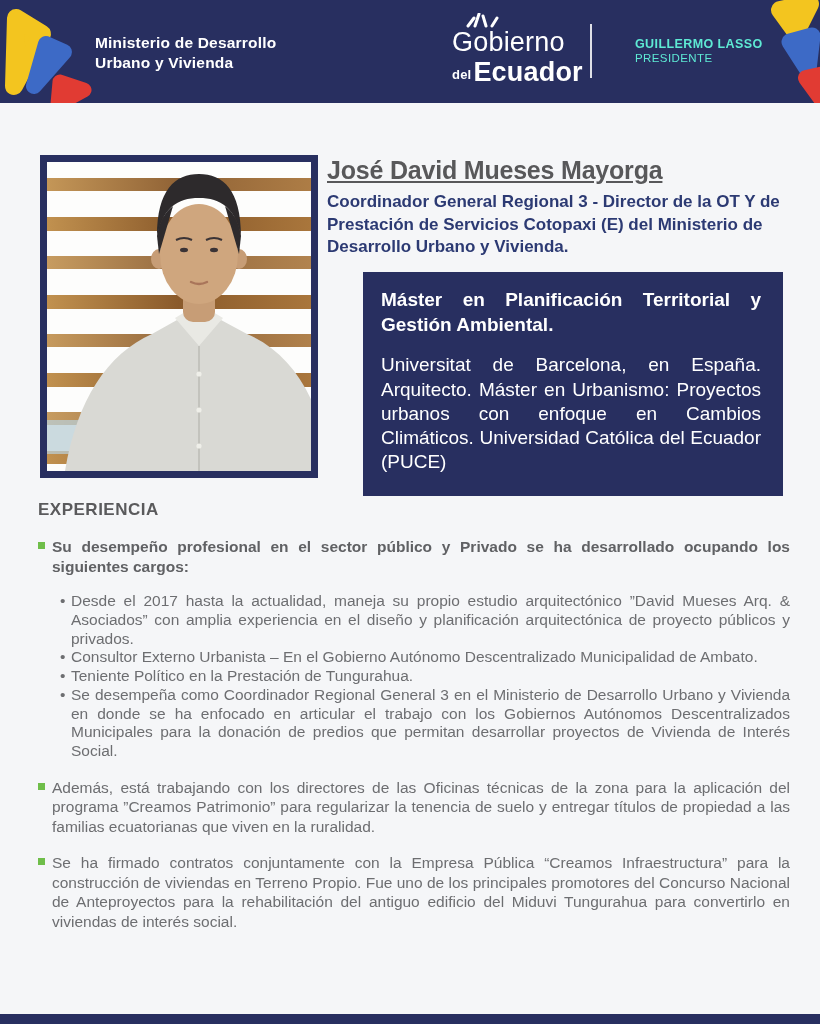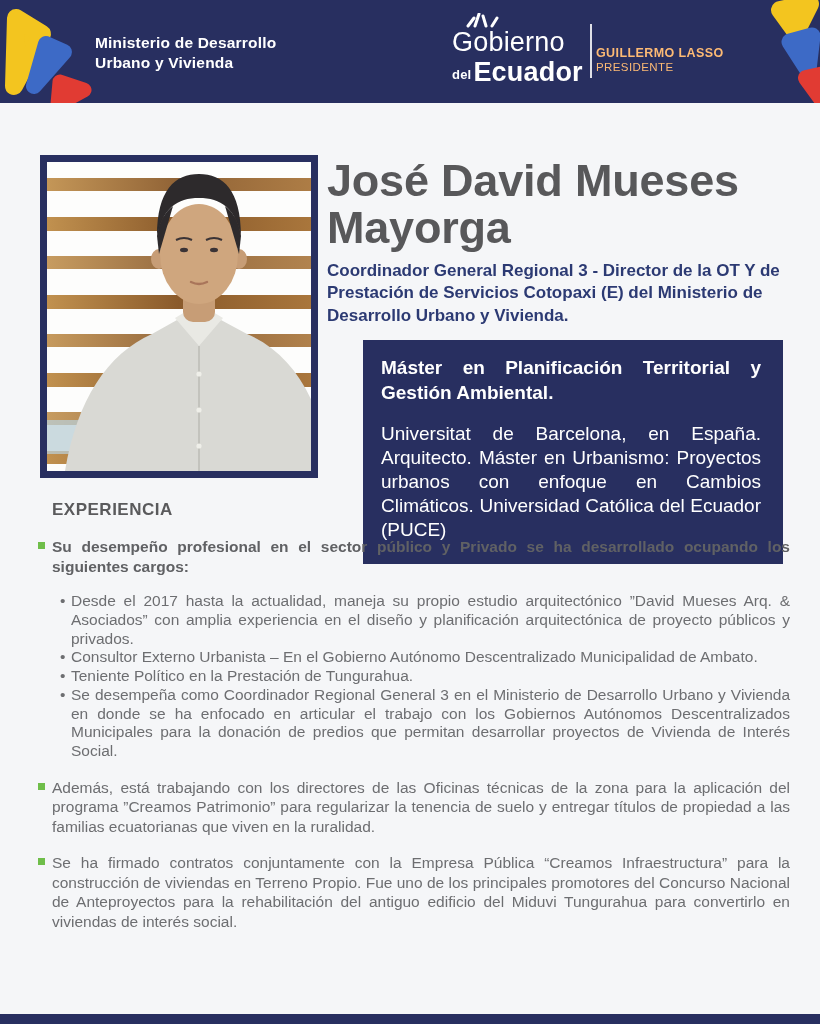--- a/index.html
+++ b/index.html
@@ -11,38 +11,38 @@
   .header { position:absolute; top:0; left:0; width:820px; height:103px; background:#282f60; }
   .petals-left { position:absolute; left:0; top:0; width:95px; height:103px; }
   .petals-right { position:absolute; right:0; top:0; width:88px; height:103px; }
   .ministry { position:absolute; left:95px; top:33px; color:#fff; font-size:15.5px; font-weight:bold; line-height:1.28; letter-spacing:.2px; }
   .gob-logo { position:absolute; left:452px; top:13px; color:#fff; }
   .gob-bird { display:block; margin-left:14px; margin-bottom:1px; }
   .gob-line1 { font-size:27px; font-weight:normal; line-height:1; letter-spacing:.2px; display:block; }
   .gob-line2 { font-size:27px; font-weight:bold; line-height:1; letter-spacing:.2px; display:block; margin-top:3px; }
   .gob-del { font-size:13px; font-weight:bold; vertical-align:2px; margin-right:2px; }
   .header-divider { position:absolute; left:590px; top:24px; width:2px; height:54px; background:#ffffff; opacity:.85; }
-  .president { position:absolute; left:596px; top:37px; color:#fdba74;margin-top:9px; }
+  .president { position:absolute; left:635px; top:37px; color:#5eead4; }
   .president .pname { font-size:12.5px; font-weight:bold; letter-spacing:.4px; }
   .president .ptitle { font-size:11.5px; letter-spacing:.4px; margin-top:1px; }
 
   
   .photo-frame { position:absolute; left:40px; top:155px; width:278px; height:323px; background:#fff; border:7px solid #282f60; }
   .photo-frame svg { display:block; width:100%; height:100%; }
 
   .profile-info { position:absolute; left:327px; top:157px; width:456px; }
-  .profile-name { font-size:45px; font-weight:600; color:#58585a; line-height:1.05; letter-spacing:-.2px; }
+  .profile-name { font-size:25px; font-weight:600; color:#58585a; line-height:1.05; letter-spacing:-.2px;text-decoration:underline; }
   .profile-role { margin-top:8px; font-size:17px; font-weight:bold; color:#2c3a73; line-height:1.33; }
   .degree-box { margin-top:13px; margin-left:36px; background:#282f60; color:#fff; padding:16px 22px 22px 18px; }
   .degree-title { font-size:19px; font-weight:bold; line-height:1.3; text-align:justify; }
   .degree-edu { margin-top:16px; font-size:19px; line-height:1.27; text-align:justify; }
 
   
   .experience { position:absolute; left:38px; top:500px; width:752px; color:#6d6e71; }
-  .exp-title { margin-left:14px; font-size:17px; font-weight:bold; color:#5a5a5c; letter-spacing:.5px; }
+  .exp-title { margin-left:0; font-size:17px; font-weight:bold; color:#5a5a5c; letter-spacing:.5px; }
   .bullet-item { position:relative; padding-left:14px; margin-top:17px; text-align:justify; font-size:15.5px; line-height:1.26; }
   .bullet-item.intro { font-weight:bold; color:#606164; }
   .sq { position:absolute; left:0; top:5px; width:7px; height:7px; background:#6fbe4a; }
   .positions { list-style:none; margin-top:16px; margin-left:22px; font-size:15.5px; line-height:1.21; }
   .positions li { position:relative; padding-left:11px; text-align:justify; }
   .positions li::before { content:"\2022"; position:absolute; left:0; top:0; }
 
   
   .footer-bar { position:absolute; left:0; bottom:0; width:820px; height:10px; background:#282f60; }
 </style>

